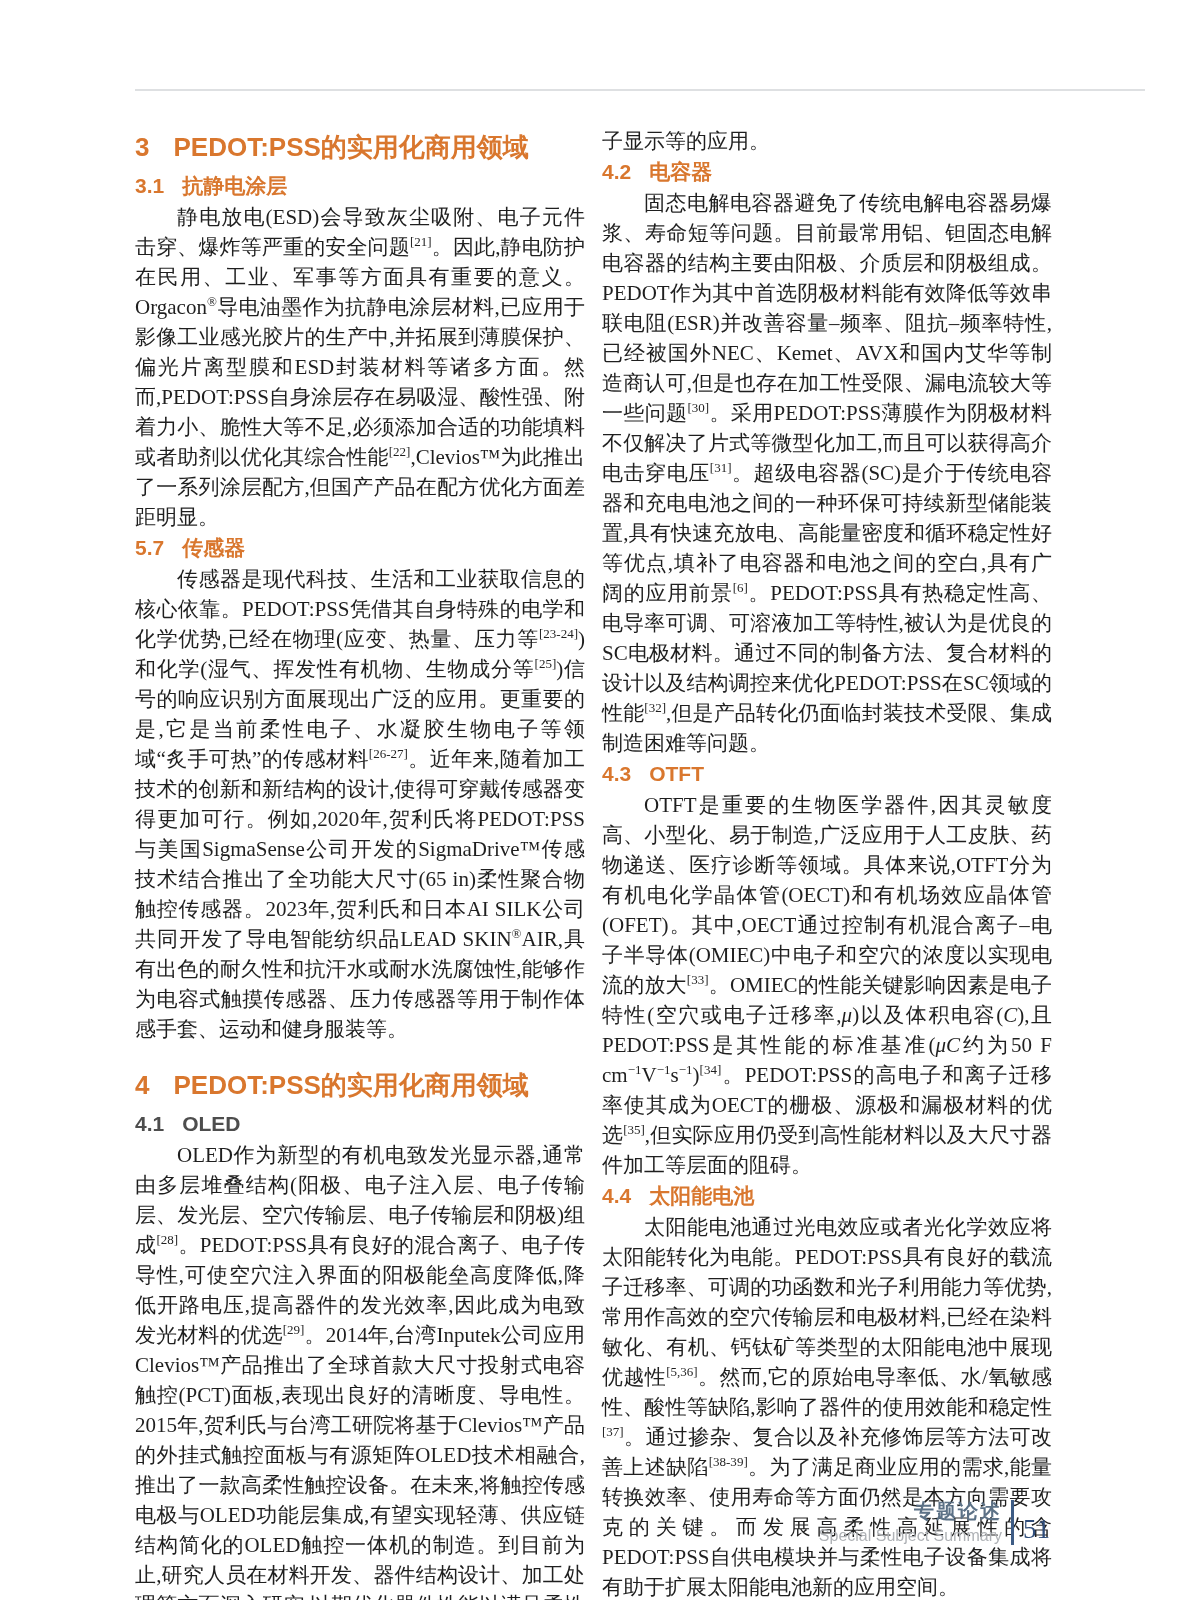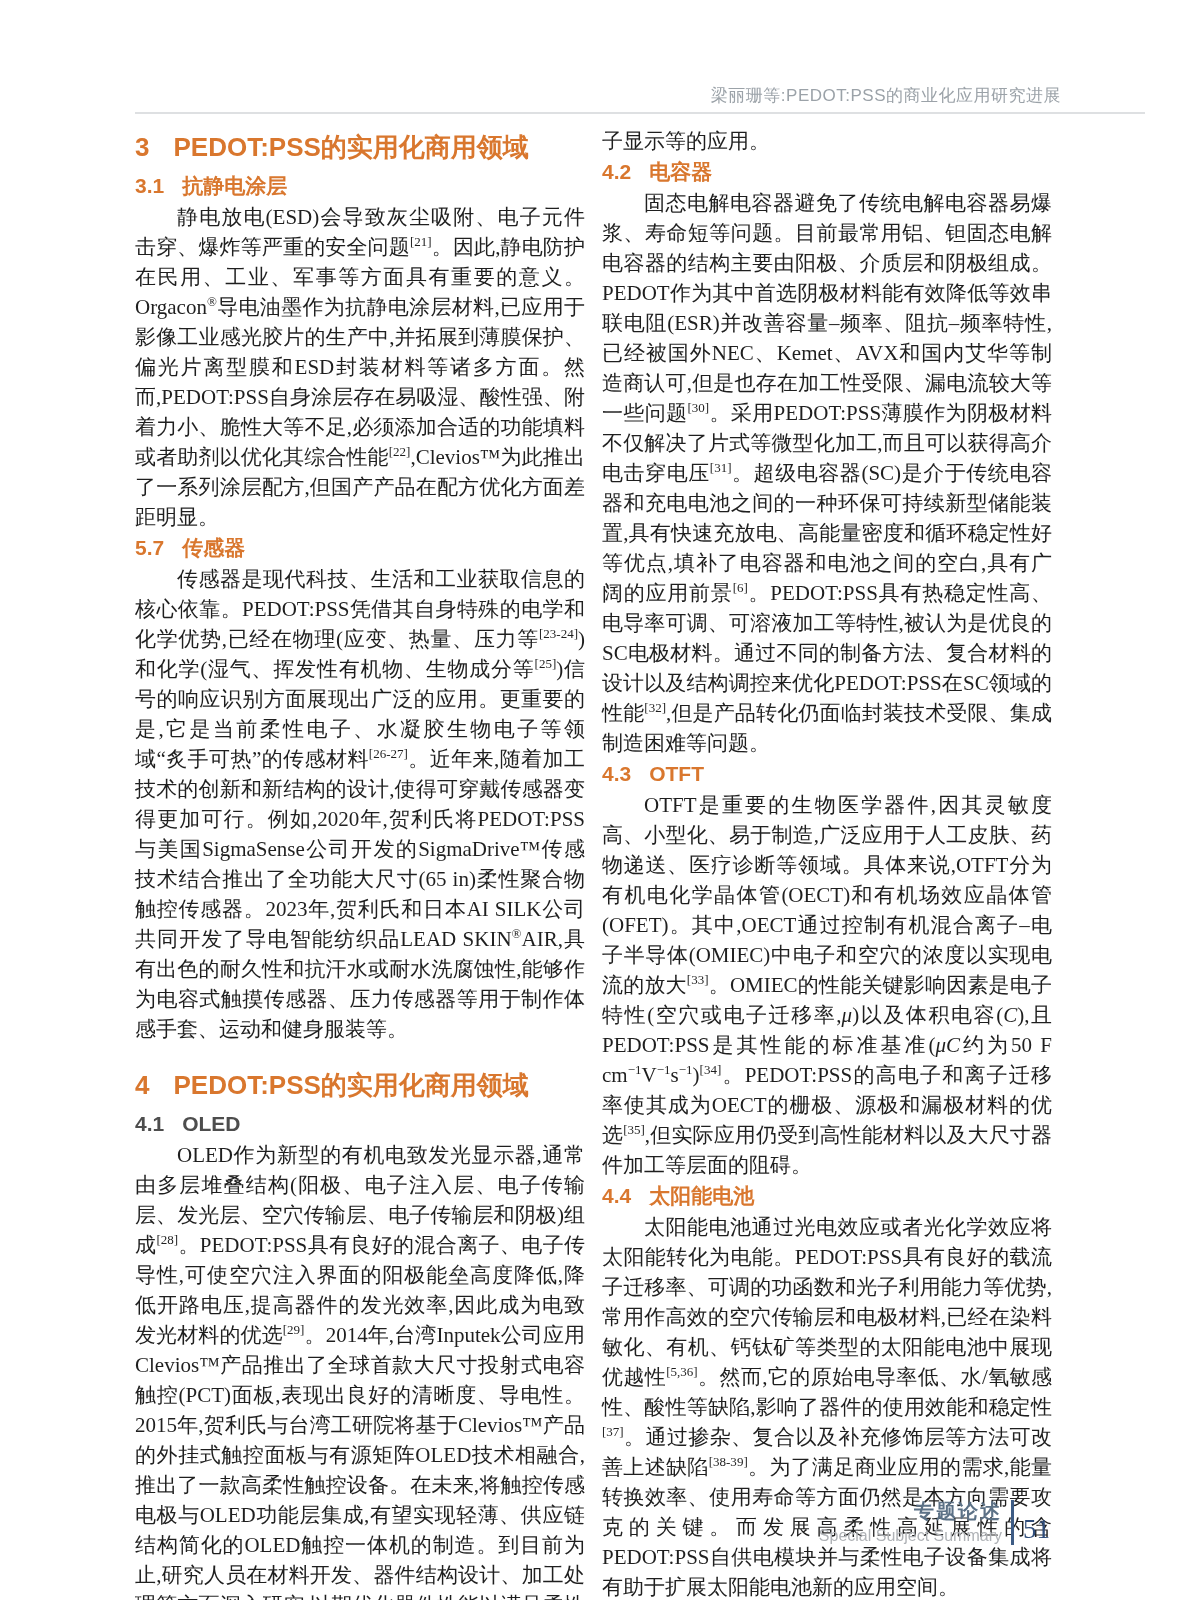--- a/index.html
+++ b/index.html
@@ -72,21 +72,20 @@
     font-family:Liberation Serif, serif;
     font-size:27px;color:var(--footer-page);padding-top:8px;
   }
 </style>
 </head>
 <body>
 
 <div class="page">
 
   <div class="running-header">
-    <div class="running-title">梁丽珊等:PEDOT:PSS的商业化应用研究进展</div>
     <div class="header-rule"></div>
   </div>
 
   <div class="columns">
 
     <div class="col">
       <h1 class="sec">
         <span class="num">3</span><span>PEDOT:PSS的实用化商用领域</span>
       </h1>
       <h2 class="sub">

